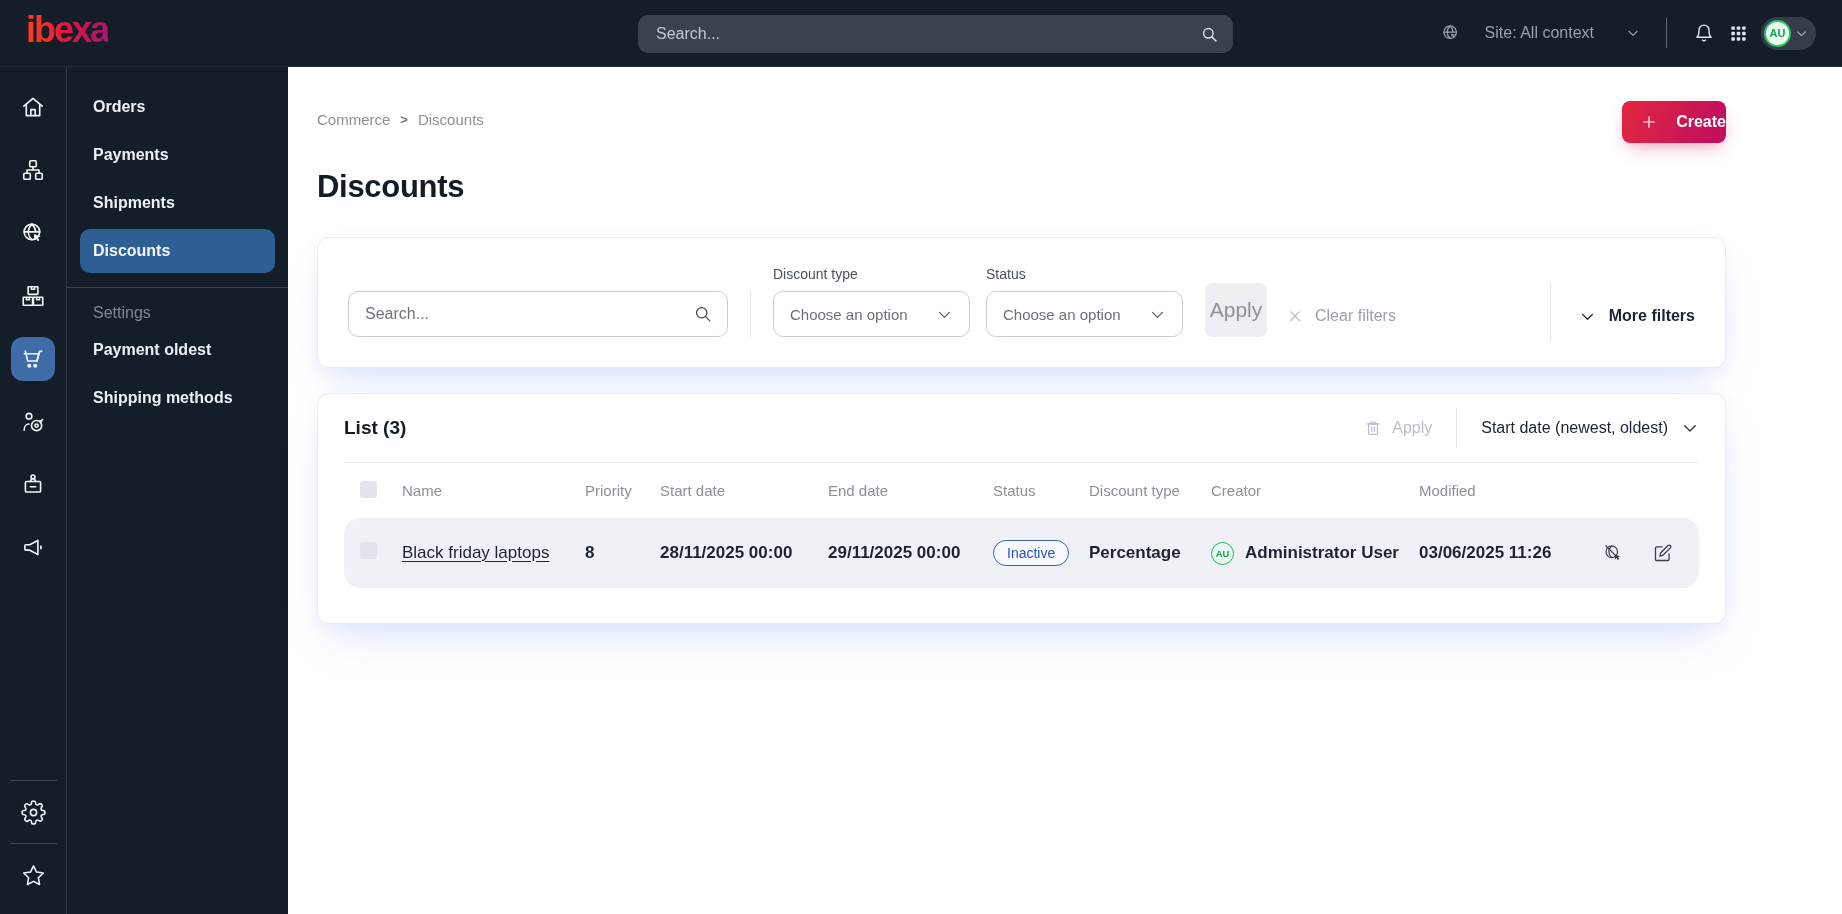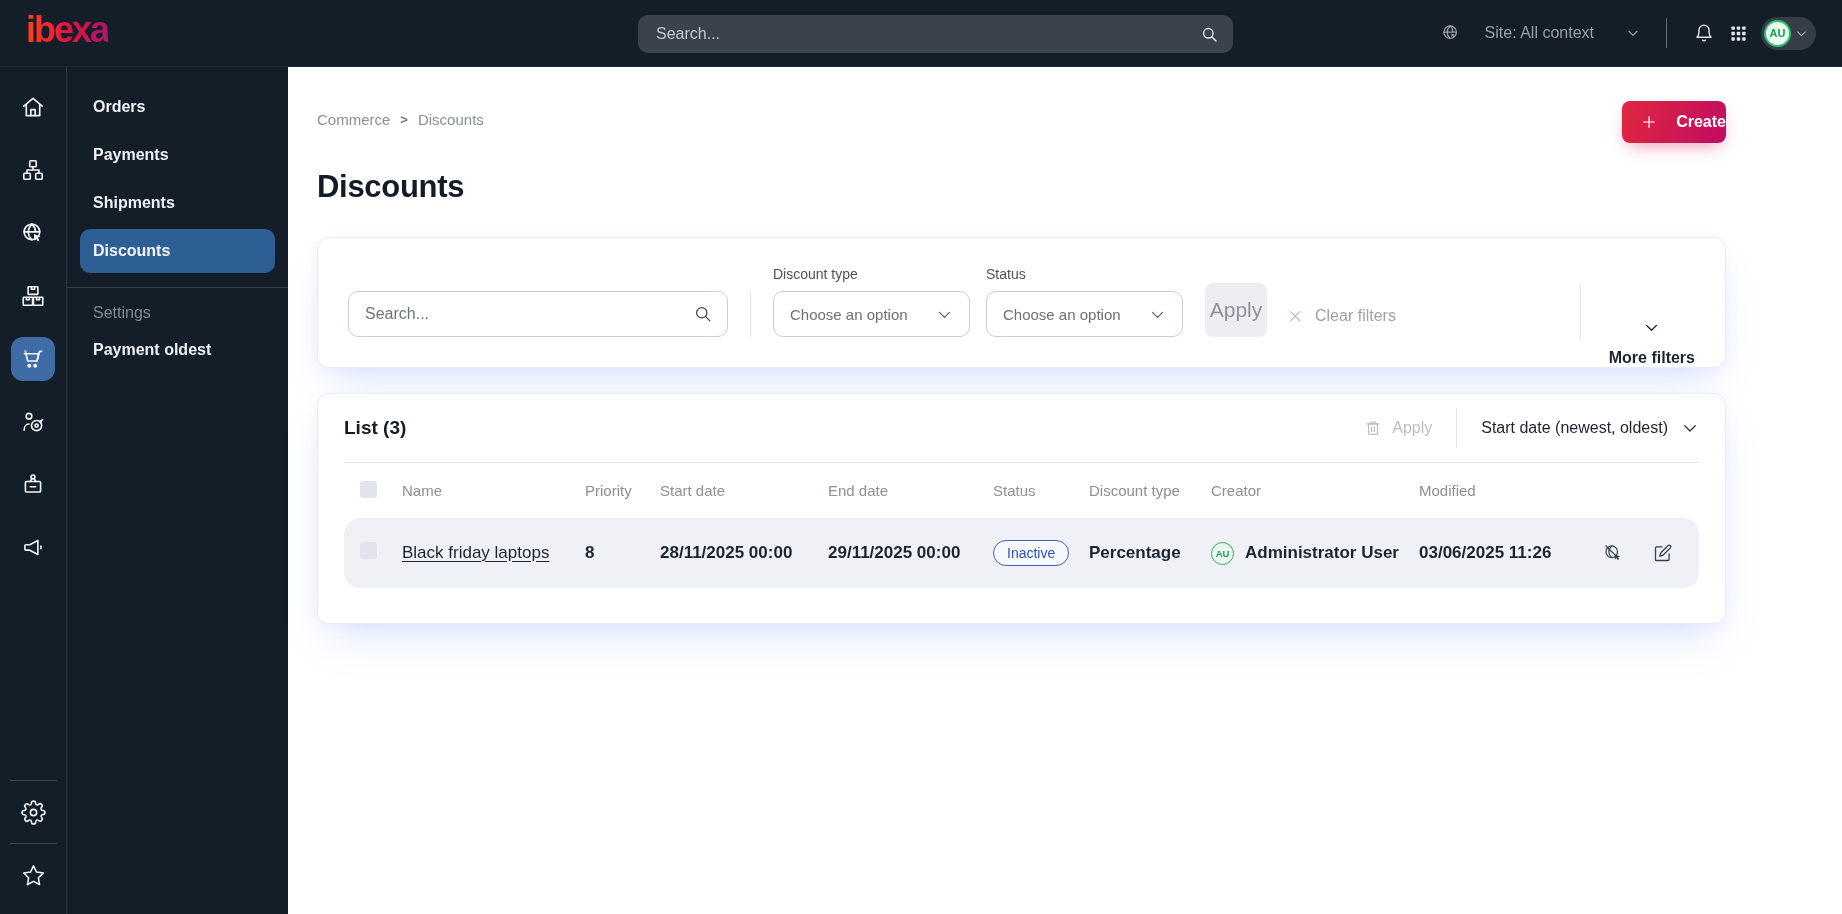--- a/index.html
+++ b/index.html
@@ -134,21 +134,21 @@
   .select-box .chev { color: #555c66; }
   .btn-apply {
     margin-left: 22px; margin-bottom: 30px; width: 62px; height: 54px;
     border: none; border-radius: 8px; background: #ededf2; color: #8d929b;
     font-size: 21px; font-family: inherit; cursor: default;
   }
   .clear-filters { margin-left: 20px; margin-bottom: 42px; display: flex; align-items: center; gap: 11px; color: #9ca1aa; font-size: 16px; cursor: default; }
   .clear-filters .icon { color: #b4b9c1; }
   .filter-spacer { flex: 1; }
   .filter-vdiv2 { width: 1px; height: 58px; background: #e2e5ed; margin-bottom: 26px; }
-  .more-filters { margin-left: 28px; display: flex; align-items: center; gap: 13px; font-size: 16px; font-weight: 700; color: #1b2430; cursor: pointer; flex-direction: column; }
+  .more-filters { margin-left: 28px; margin-bottom: 42px; display: flex; align-items: center; gap: 13px; font-size: 16px; font-weight: 700; color: #1b2430; cursor: pointer; }
 
   
   .list-card { margin-top: 25px; padding: 0 26px 0 26px; min-height: 231px; }
   .list-head { height: 68px; display: flex; align-items: center; }
   .list-title { font-size: 19px; font-weight: 700; color: #131c26; }
   .list-head-right { margin-left: auto; display: flex; align-items: center; }
   .btn-delete { display: flex; align-items: center; gap: 10px; color: #b9bec6; font-size: 16px; cursor: default; background: none; border: none; font-family: inherit; }
   .list-vdiv { width: 1px; height: 40px; background: #e2e5ed; margin: 0 24px; }
   .sort-select { display: flex; align-items: center; gap: 13px; font-size: 16px; color: #1b2430; cursor: pointer; }
   .sort-select .chev { color: #2a313b; }
@@ -326,20 +326,21 @@
     </nav>
 
     <nav class="subnav">
       <div class="subnav-item">Orders</div>
       <div class="subnav-item">Payments</div>
       <div class="subnav-item">Shipments</div>
       <div class="subnav-item active">Discounts</div>
       <div class="subnav-divider"></div>
       <div class="subnav-section">Settings</div>
       <div class="subnav-item">Payment oldest</div>
+      <div class="subnav-item">Shipping methods</div>
     </nav>
 
     <main class="main">
 
       <div class="page-head">
         <div class="breadcrumb">
           <span>Commerce</span>
           <span class="sep">&gt;</span>
           <span>Discounts</span>
         </div>

